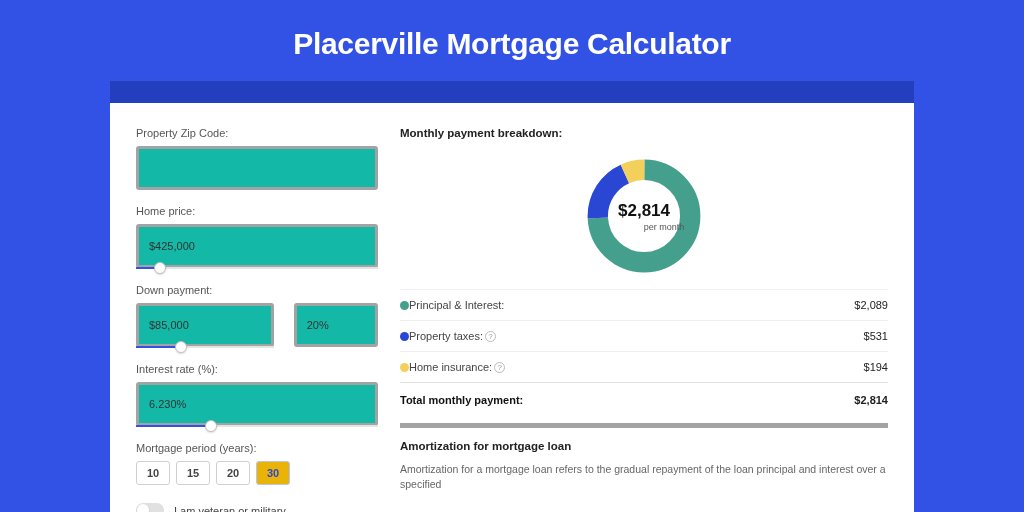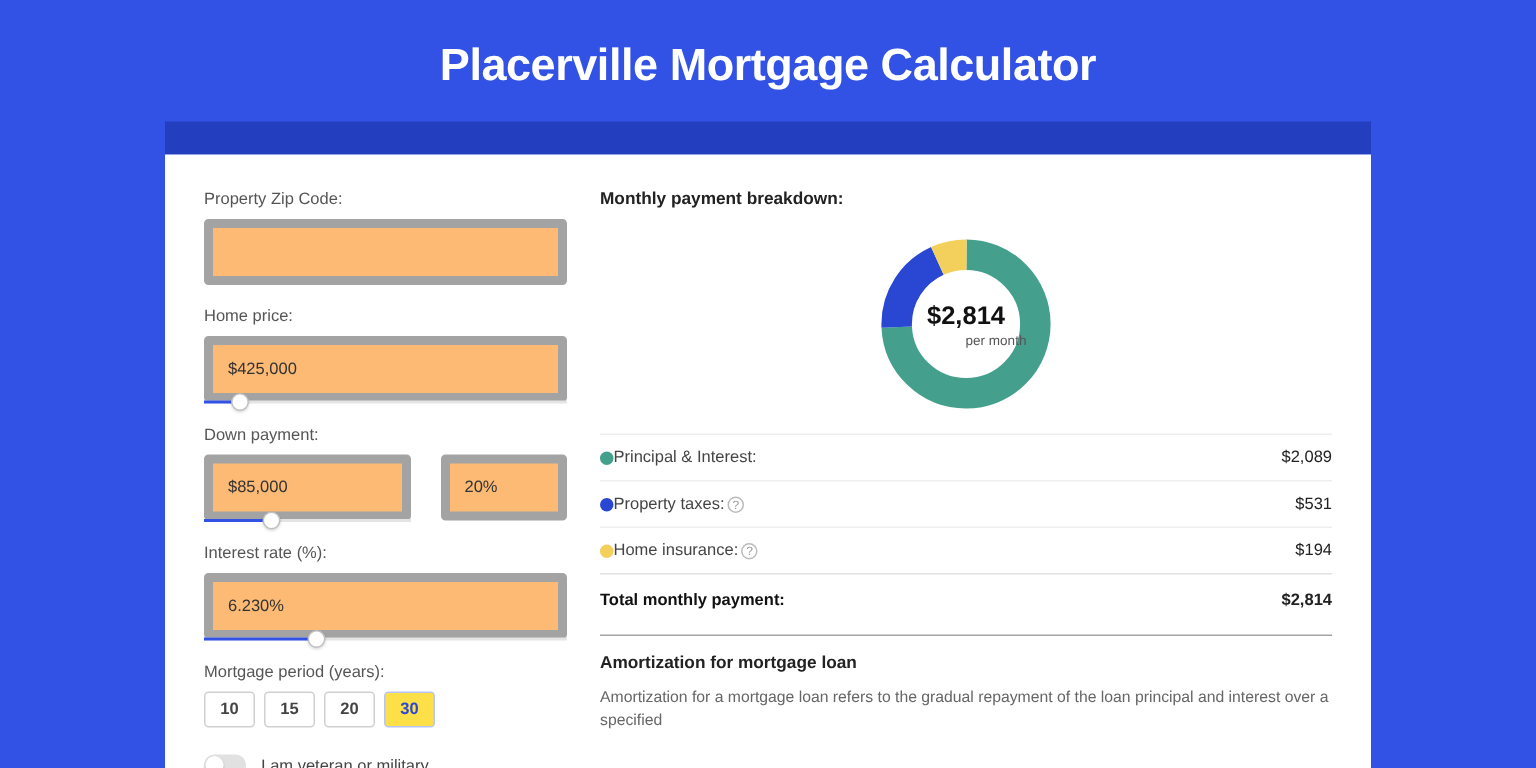--- a/index.html
+++ b/index.html
@@ -38,26 +38,26 @@
   }
   .field-group { margin-bottom: 15px; }
   .field-label {
     font-size: 11px;
     color: #555;
     margin-bottom: 7px;
   }
   .text-input {
     width: 100%;
     height: 44px;
-    border: 6px solid #a3a3a3;
+    border: 3px solid #a3a3a3;
     border-radius: 3px;
     padding: 0 10px;
     font-size: 11px;
     color: #333;
-    background: #fdba74;
+    background: #14b8a6;
   }
   .text-input.short { font-size: 11px; }
   .slider-track {
     position: relative;
     height: 2px;
     background: #e4e4e4;
     margin-top: -1px;
   }
   .slider-fill {
     position: absolute;
@@ -90,21 +90,21 @@
     height: 24px;
     font-size: 11px;
     font-weight: 700;
     color: #444;
     background: #fff;
     border: 1px solid #d0d0d0;
     border-radius: 3px;
     cursor: pointer;
   }
   .period-btn.active {
-    background: #fde047;
+    background: #eab308;
     color: #2a47d3;
     border-color: #b8c4f5;
   }
   
   .toggle-row {
     display: flex;
     align-items: flex-end;
     gap: 10px;
     margin-top: 18px;
   }
@@ -184,21 +184,21 @@
   }
   .legend-value { font-size: 11px; color: #222; }
   .total-row {
     font-weight: 700;
     border-top: 1px solid #e1e1e1;
     padding: 11px 0;
   }
   .total-row .legend-label { color: #111; }
 
   .amort-section {
-    border-top: 1px solid #a3a3a3;
+    border-top: 5px solid #a3a3a3;
     margin-top: 6px;
     padding-top: 12px;
   }
   .amort-title { font-size: 11.5px; font-weight: 700; color: #222; margin-bottom: 10px; }
   .amort-text { font-size: 10.5px; color: #666; line-height: 1.4; }
 </style>
 </head>
 <body>
 
 <div class="header-title">Placerville Mortgage Calculator</div>

